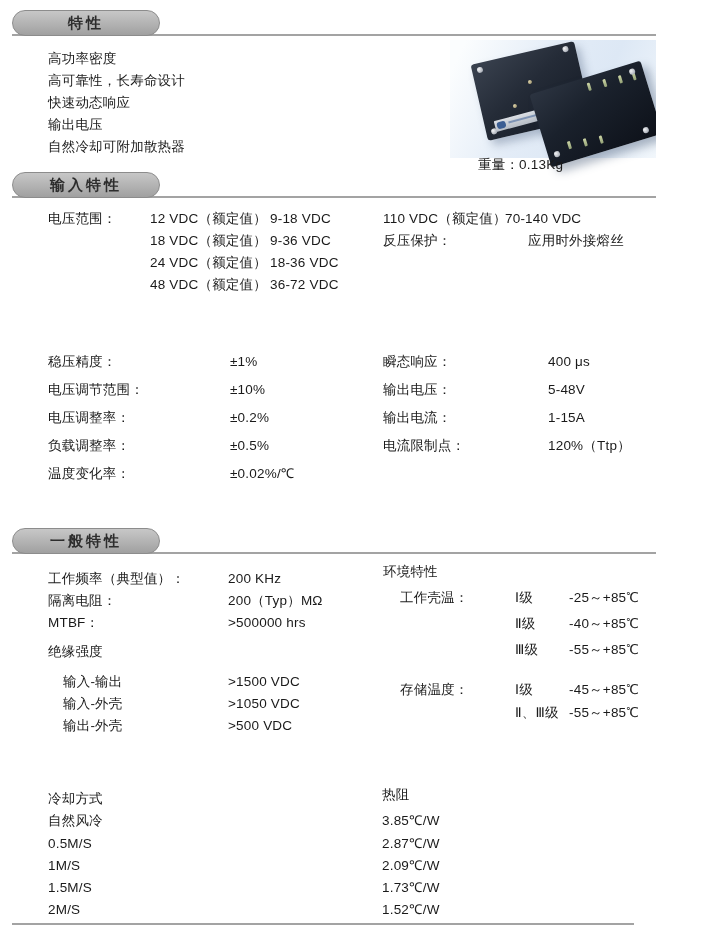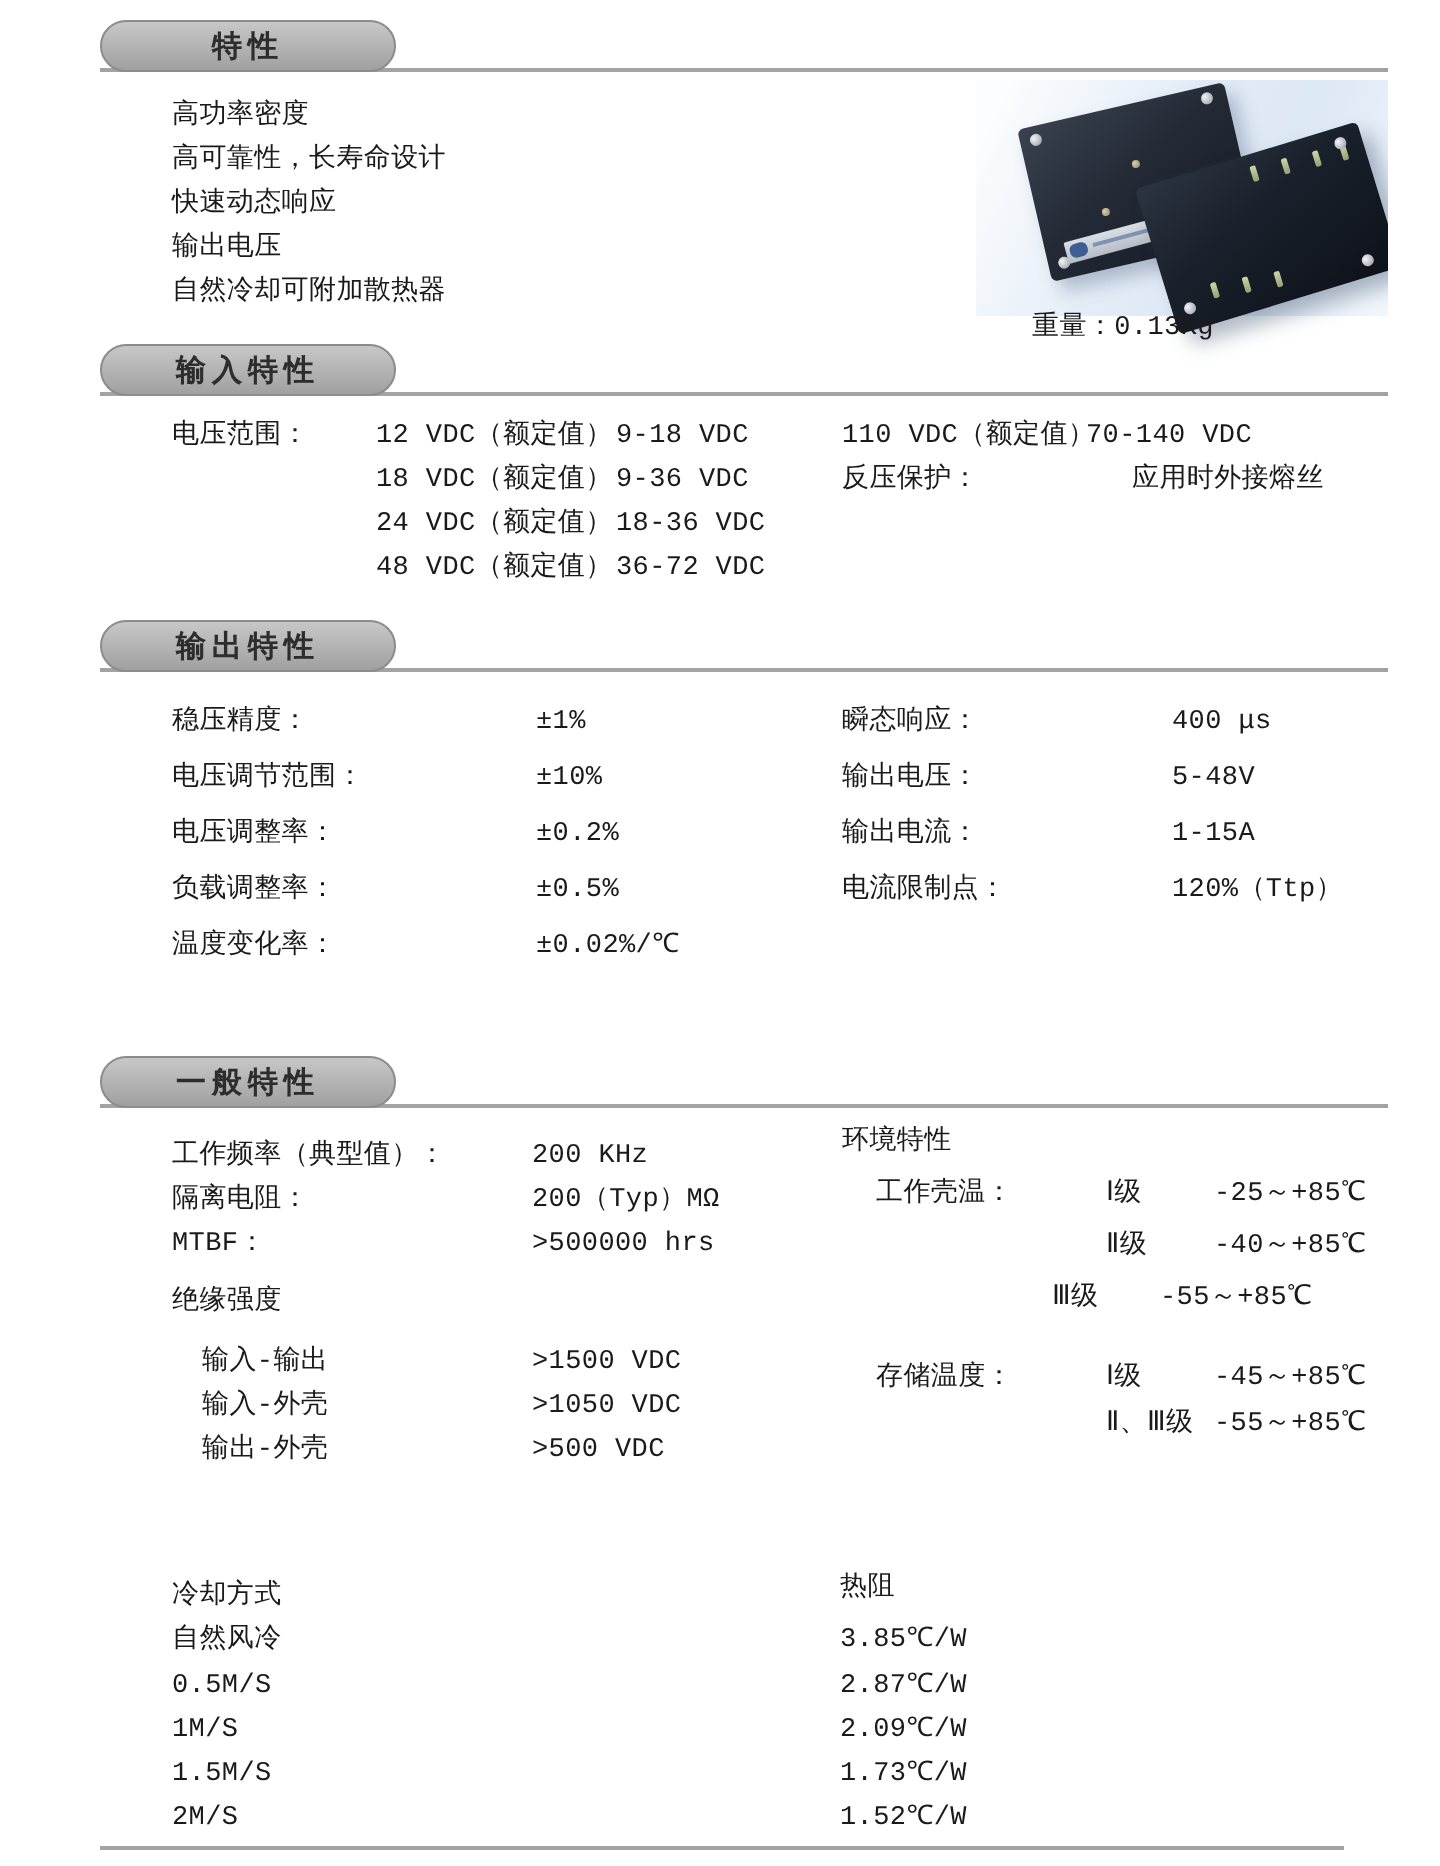--- a/index.html
+++ b/index.html
@@ -1,17 +1,17 @@
 <!DOCTYPE html>
 <html><head>
 <meta charset="utf-8">
 <style>
   html,body{margin:0;padding:0;background:#fff;}
   .page{position:relative;width:656px;height:933px;background:#ffffff;overflow:hidden;
-        font-family:Liberation Mono, monospace;color:#1a1a1a;margin-left:38px;}
+        font-family:Liberation Sans, sans-serif;color:#1a1a1a;}
   .t{position:absolute;font-size:13.5px;line-height:1.25;white-space:nowrap;letter-spacing:0.2px;}
   .sec{position:absolute;left:0;width:720px;height:28px;}
   .sec .rule{position:absolute;left:12px;right:22px;top:24px;height:2px;background:#a3a3a3;}
   .sec .pill{position:absolute;left:12px;top:0;width:148px;height:26px;border-radius:13px;
              background:linear-gradient(180deg,#c7c7c7 0%,#b2b2b2 55%,#a0a0a0 100%);
              border:1px solid #8c8c8c;box-sizing:border-box;display:flex;align-items:center;
              justify-content:center;font-size:15px;font-weight:bold;color:#2d2d2d;letter-spacing:3px;}
   .grade{display:inline-block;min-width:44px;}
   .range{margin-left:10px;}
   
@@ -90,24 +90,20 @@
   <div class="t" style="left:270px;top:233px">9-36 VDC</div>
   <div class="t" style="left:150px;top:255px">24 VDC（额定值）</div>
   <div class="t" style="left:270px;top:255px">18-36 VDC</div>
   <div class="t" style="left:150px;top:277px">48 VDC（额定值）</div>
   <div class="t" style="left:270px;top:277px">36-72 VDC</div>
   <div class="t" style="left:383px;top:211px">110 VDC（额定值）</div>
   <div class="t" style="left:505px;top:211px">70-140 VDC</div>
   <div class="t" style="left:383px;top:233px">反压保护：</div>
   <div class="t" style="left:528px;top:233px">应用时外接熔丝</div>
 
-  <div class="sec" style="top:310px">
-    <div class="rule"></div>
-    <div class="pill">输出特性</div>
-  </div>
   <div class="t" style="left:48px;top:354px">稳压精度：</div>
   <div class="t" style="left:230px;top:354px">±1%</div>
   <div class="t" style="left:48px;top:382px">电压调节范围：</div>
   <div class="t" style="left:230px;top:382px">±10%</div>
   <div class="t" style="left:48px;top:410px">电压调整率：</div>
   <div class="t" style="left:230px;top:410px">±0.2%</div>
   <div class="t" style="left:48px;top:438px">负载调整率：</div>
   <div class="t" style="left:230px;top:438px">±0.5%</div>
   <div class="t" style="left:48px;top:466px">温度变化率：</div>
   <div class="t" style="left:230px;top:466px">±0.02%/℃</div>
@@ -139,21 +135,21 @@
   <div class="t" style="left:228px;top:718px">&gt;500 VDC</div>
 
   <div class="t" style="left:383px;top:564px">环境特性</div>
   <div class="t" style="left:400px;top:590px">工作壳温：</div>
   <div class="t" style="left:515px;top:590px">
     <span class="grade">Ⅰ级</span><span class="range">-25～+85℃</span>
   </div>
   <div class="t" style="left:515px;top:616px">
     <span class="grade">Ⅱ级</span><span class="range">-40～+85℃</span>
   </div>
-  <div class="t" style="left:488px;top:642px">
+  <div class="t" style="left:515px;top:642px">
     <span class="grade">Ⅲ级</span><span class="range">-55～+85℃</span>
   </div>
   <div class="t" style="left:400px;top:682px">存储温度：</div>
   <div class="t" style="left:515px;top:682px">
     <span class="grade">Ⅰ级</span><span class="range">-45～+85℃</span>
   </div>
   <div class="t" style="left:515px;top:705px">
     <span class="grade">Ⅱ、Ⅲ级</span><span class="range">-55～+85℃</span>
   </div>
 

